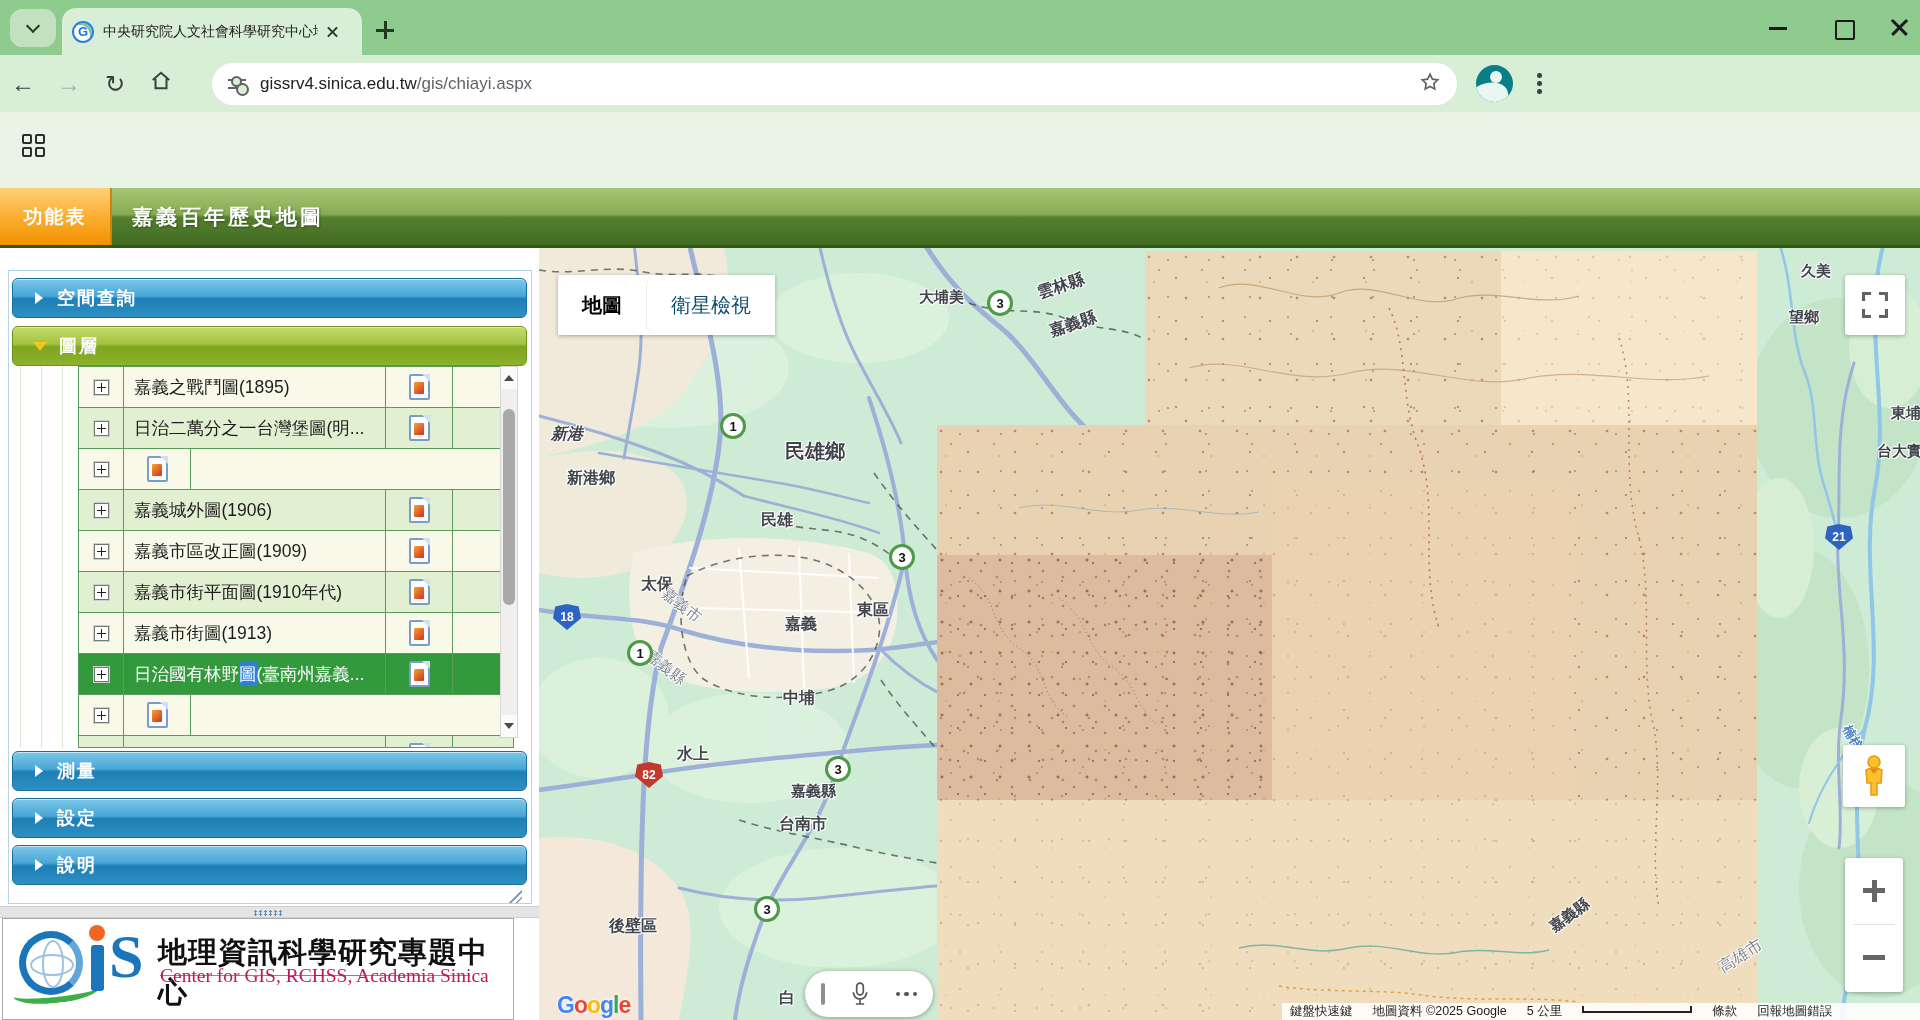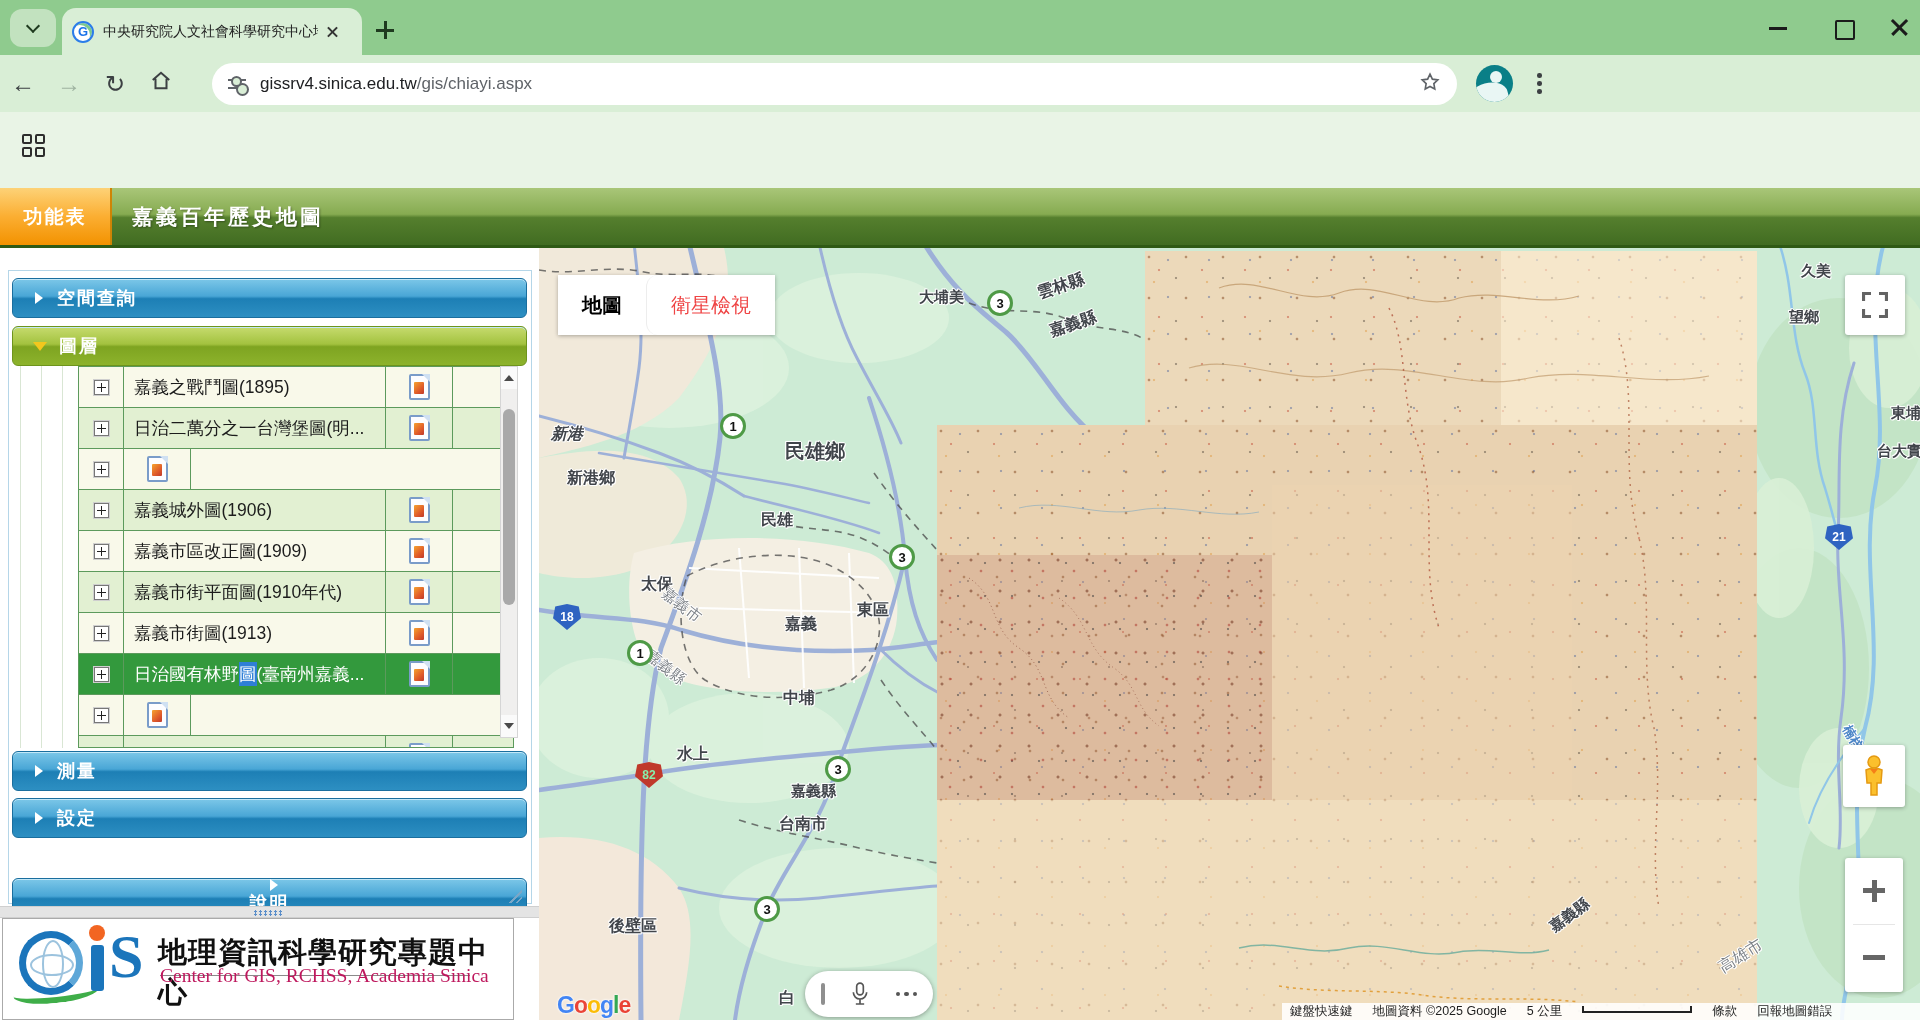--- a/index.html
+++ b/index.html
@@ -99,21 +99,21 @@
 
   
   #map{position:absolute;left:539px;top:248px;width:1381px;height:772px;background:#cdebd5;overflow:hidden;}
   #map svg.base{position:absolute;left:0;top:0;}
   .mlabel{position:absolute;color:#41454b;font-weight:bold;white-space:nowrap;text-shadow:-1px 0 0 #fff,1px 0 0 #fff,0 -1px 0 #fff,0 1px 0 #fff,1px 1px 0 #fff,-1px -1px 0 #fff;z-index:4;}
   .mlabel.gray{color:#7a7f85;font-weight:normal;}
   .mlabel.blue{color:#4c86c8;}
   .shield{position:absolute;z-index:4;display:flex;align-items:center;justify-content:center;color:#111;font-size:13px;font-weight:bold;}
   .plum{width:26px;height:26px;border-radius:50%;background:#fff;border:3px solid #4e9a46;}
   .bshield{width:28px;height:26px;background:#2f63c1;color:#fff;clip-path:polygon(8% 10%,50% 0%,92% 10%,100% 55%,50% 100%,0% 55%);}
-  .rshield{width:28px;height:26px;background:#c0392b;color:#86efac;clip-path:polygon(8% 10%,50% 0%,92% 10%,100% 55%,50% 100%,0% 55%);}
+  .rshield{width:28px;height:26px;background:#c0392b;color:#ffffff;clip-path:polygon(8% 10%,50% 0%,92% 10%,100% 55%,50% 100%,0% 55%);}
 
   .overlayA{position:absolute;left:606px;top:3px;width:612px;height:174px;background:#ecd9ba;z-index:2;}
   .overlayA .seam{position:absolute;left:356px;top:0;width:256px;height:100%;background:rgba(255,242,216,.55);}
   .overlayB{position:absolute;left:398px;top:177px;width:820px;height:595px;background:#e9d2b1;z-index:2;}
   .patch-pink{position:absolute;left:0;top:130px;width:335px;height:245px;background:rgba(196,136,116,.30);}
   .patch-light{position:absolute;left:0;top:375px;width:820px;height:220px;background:rgba(248,231,201,.5);}
   .patch-mid{position:absolute;left:335px;top:60px;width:300px;height:315px;background:rgba(236,212,176,.55);}
   .speckle{background-image:
     radial-gradient(circle at 4px 6px, rgba(130,70,30,.5) 1.1px, transparent 1.7px),
     radial-gradient(circle at 14px 19px, rgba(190,60,40,.42) 1px, transparent 1.6px),
@@ -125,21 +125,21 @@
     radial-gradient(circle at 5px 5px, rgba(110,50,30,.55) 1.2px, transparent 1.8px),
     radial-gradient(circle at 13px 16px, rgba(170,50,40,.5) 1.1px, transparent 1.7px),
     radial-gradient(circle at 21px 8px, rgba(60,60,60,.5) 1px, transparent 1.6px),
     radial-gradient(circle at 27px 22px, rgba(140,80,40,.5) 1.1px, transparent 1.7px);
     background-size:29px 31px,31px 27px,27px 33px,33px 29px;}
   #overlaylines{position:absolute;left:0;top:0;z-index:3;pointer-events:none;}
 
   .maptype{position:absolute;left:19px;top:27px;height:60px;background:#fff;box-shadow:0 1px 4px rgba(0,0,0,.3);display:flex;z-index:5;}
   .maptype .seg{display:flex;align-items:center;justify-content:center;font-size:20px;padding:0 24px;}
   .maptype .seg.on{font-weight:bold;color:#000;}
-  .maptype .seg.off{color:#ef4444;border-left:1px solid #ededed;border-radius:12px;}
+  .maptype .seg.off{color:#0c4a6e;border-left:1px solid #ededed;border-radius:12px;}
   .ctl{position:absolute;background:#fff;box-shadow:0 1px 4px rgba(0,0,0,.3);border-radius:3px;z-index:5;}
   .fs-btn{left:1306px;top:27px;width:60px;height:60px;display:flex;align-items:center;justify-content:center;}
   .pegman{left:1304px;top:497px;width:62px;height:62px;display:flex;align-items:center;justify-content:center;}
   .zoomctl{left:1306px;top:610px;width:58px;height:134px;}
   .zplus{position:absolute;left:0;top:0;width:58px;height:66px;}
   .zplus::before{content:"";position:absolute;left:18px;top:30px;width:22px;height:5px;background:#666;}
   .zplus::after{content:"";position:absolute;left:26.5px;top:21.5px;width:5px;height:22px;background:#666;}
   .zdiv{position:absolute;left:8px;top:66px;width:42px;height:1px;background:#e6e6e6;}
   .zminus{position:absolute;left:0;top:67px;width:58px;height:66px;}
   .zminus::before{content:"";position:absolute;left:18px;top:30px;width:22px;height:5px;background:#666;}
@@ -351,21 +351,21 @@
     </div>
 
     <div class="acc" style="top:503px;">
         <span class="arrow"></span>
         <span>測量</span>
       </div>
     <div class="acc" style="top:550px;">
         <span class="arrow"></span>
         <span>設定</span>
       </div>
-    <div class="acc" style="top:630px;flex-direction:column;">
+    <div class="acc" style="top:597px;">
         <span class="arrow"></span>
         <span>說明</span>
       </div>
 
     <div class="resize-corner"></div>
     <div class="sb-divider">
         <span class="dots"></span>
       </div>
 
     <div class="logopanel">

